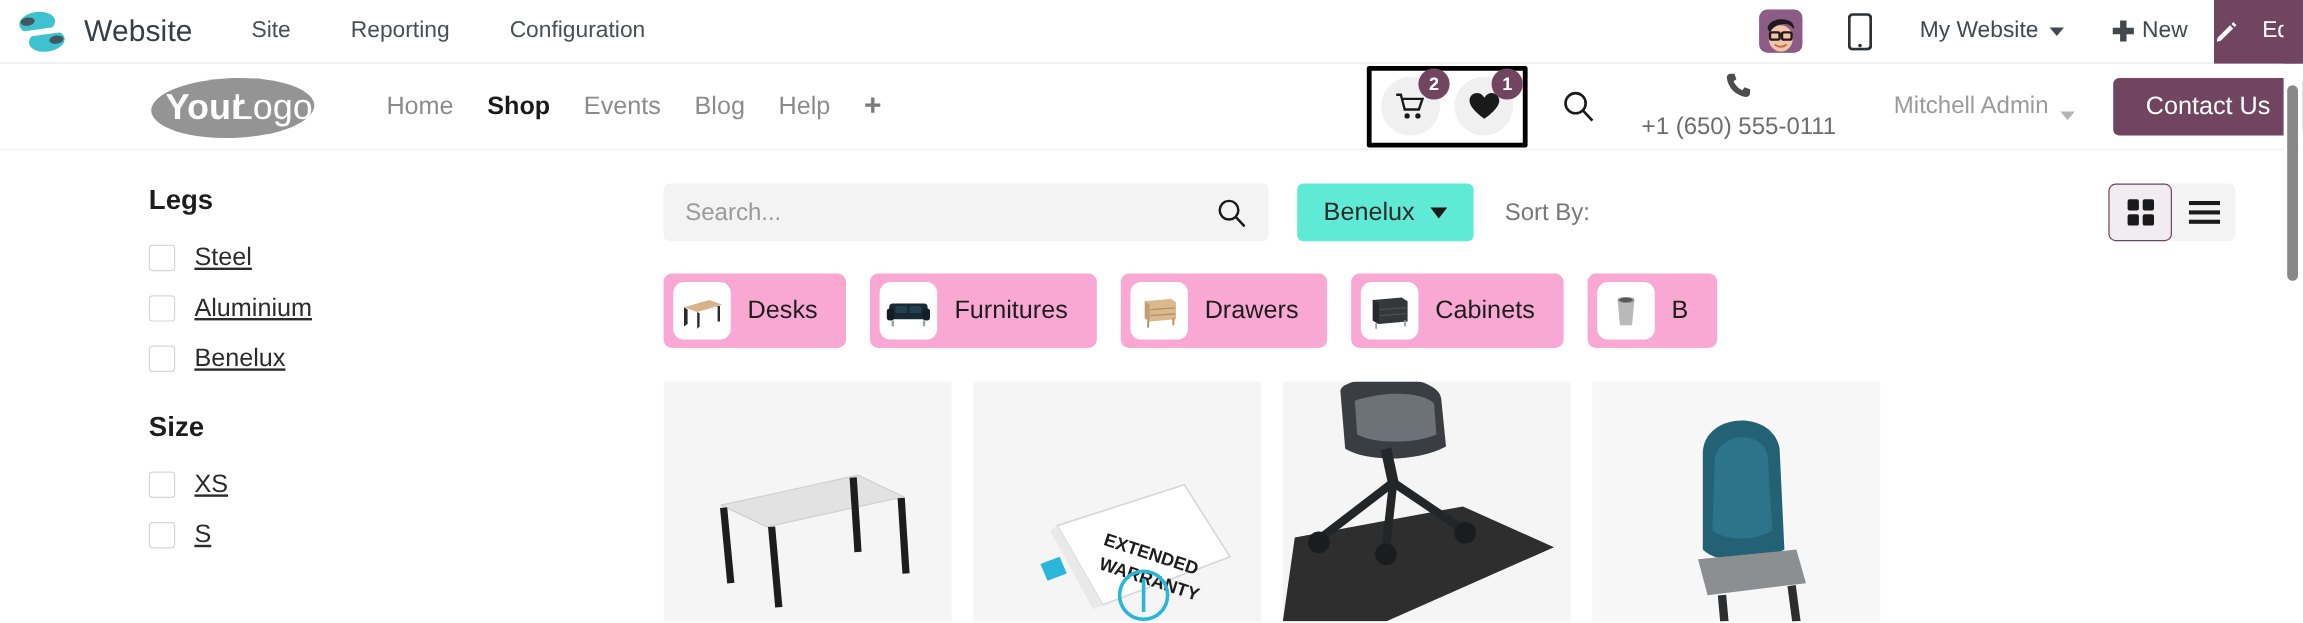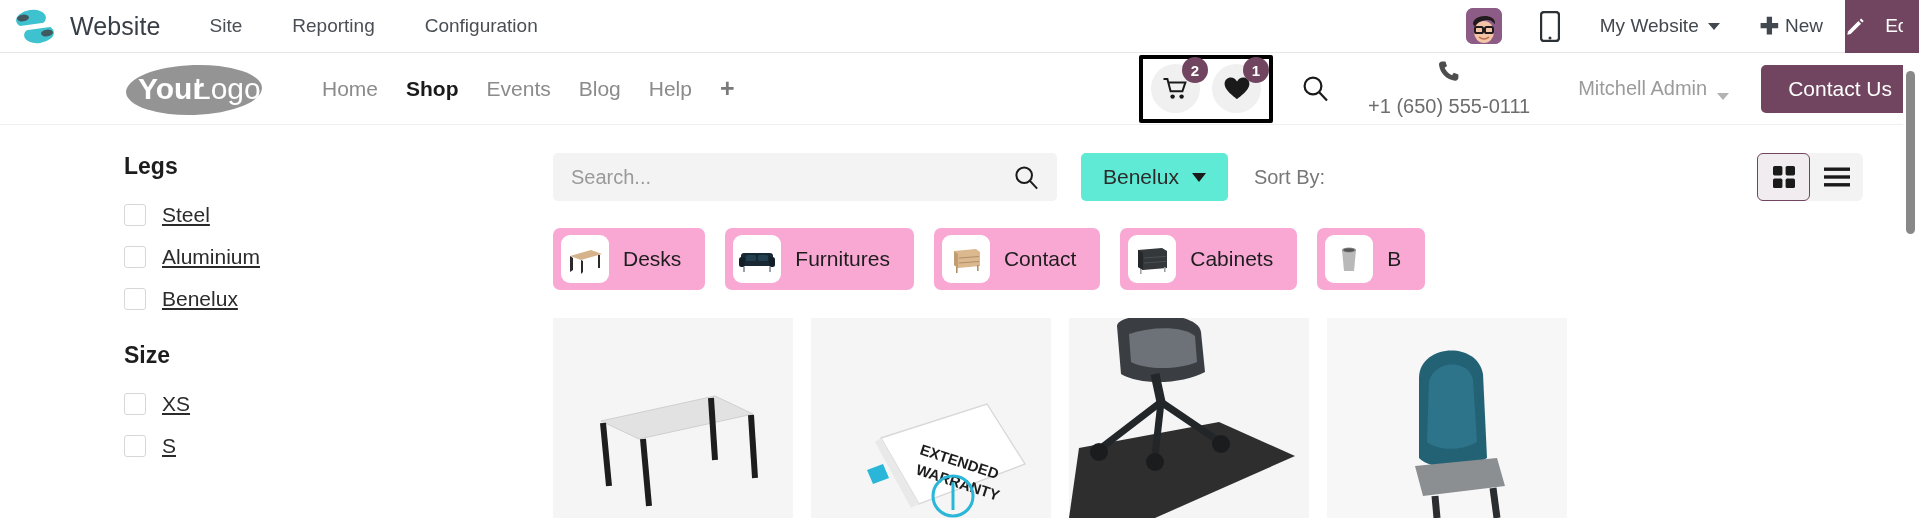--- a/index.html
+++ b/index.html
@@ -418,21 +418,21 @@
         <div class="cat-thumb">
           <svg width="40" height="32" viewBox="0 0 40 32">
             <path d="M8 8 L30 6 L34 9 L34 23 L12 25 L8 22 Z" fill="#dcb88e"></path>
             <path d="M8 8 L12 11 L12 25 L8 22 Z" fill="#c29c72"></path>
             <line x1="13" y1="15" x2="33" y2="13.5" stroke="#b08e68" stroke-width="1"></line>
             <line x1="13" y1="20" x2="33" y2="18.5" stroke="#b08e68" stroke-width="1"></line>
             <rect x="10" y="24" width="1.6" height="6" fill="#b08e68"></rect>
             <rect x="31" y="22" width="1.6" height="6" fill="#b08e68"></rect>
           </svg>
         </div>
-        <span class="cat-label">Contact</span>
+        <span class="cat-label">Drawers</span>
       </div>
 
       <div class="cat-chip">
         <div class="cat-thumb">
           <svg width="40" height="32" viewBox="0 0 40 32">
             <path d="M6 7 L30 5 L35 8 L35 25 L11 27 L6 24 Z" fill="#34383b"></path>
             <path d="M6 7 L11 10 L11 27 L6 24 Z" fill="#24282a"></path>
             <line x1="12" y1="15" x2="34" y2="13.4" stroke="#4b5053" stroke-width="1"></line>
             <line x1="12" y1="20" x2="34" y2="18.4" stroke="#4b5053" stroke-width="1"></line>
             <rect x="8" y="26" width="1.6" height="5" fill="#9aa3a8"></rect>

